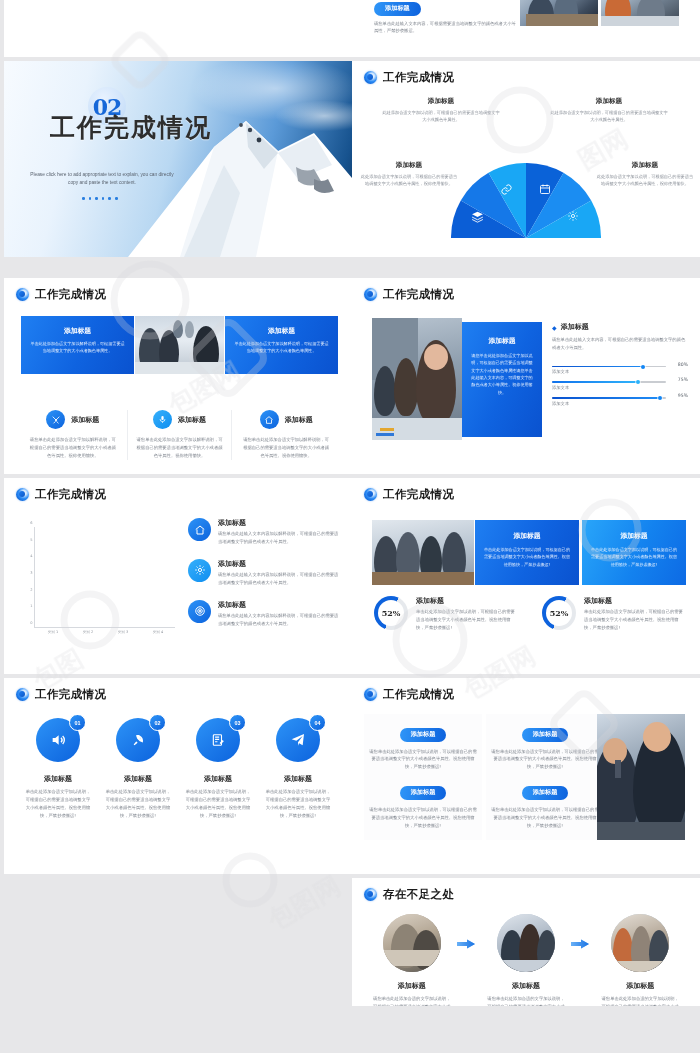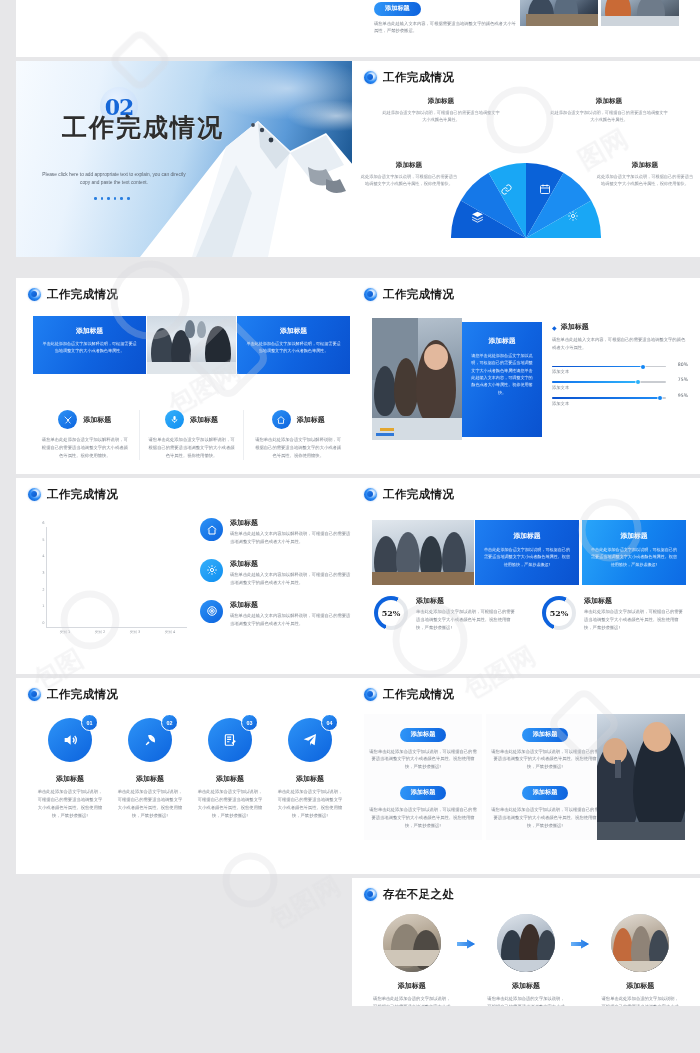--- a/index.html
+++ b/index.html
@@ -7,21 +7,21 @@
     width:700px;height:1053px;overflow:hidden;
     background:#e7e7e9;
     font-family:"Liberation Sans","DejaVu Sans",sans-serif;
     -webkit-font-smoothing:antialiased;
   }
   .deck{position:relative;width:700px;height:1053px;}
   .slide{position:absolute;width:348px;height:196px;background:#fff;overflow:hidden;}
   .slide.r0{height:57px;}
   .slide.r4{height:128px;}
   
-  .cL{left:16px;} .cR{left:352px;}
+  .cL{left:4px;} .cR{left:352px;}
   .y0{top:0;} .y1{top:61px;} .y2{top:278px;} .y3{top:478px;} .y4{top:678px;} .y5{top:878px;}
 
   
   .hdr{position:absolute;left:12px;top:9px;display:flex;align-items:center;gap:6px;}
   .logo{width:13px;height:13px;border-radius:50%;
         background:radial-gradient(circle at 62% 38%, #ffffff 0%, #cfe6ff 22%, #2f8ef6 48%, #0a62d8 78%, #dfeeff 100%);
         box-shadow:0 0 2px rgba(30,120,230,.45);position:relative;}
   .logo:after{content:"";position:absolute;left:3px;top:3.2px;width:6px;height:6px;border-radius:50%;
         background:linear-gradient(135deg,#1f7cf0,#0b57c8);}
   .hdr .ttl{font-family:"DejaVu Serif","Liberation Serif",serif;font-weight:700;font-size:11.5px;color:#1b1b1b;letter-spacing:.4px;}

